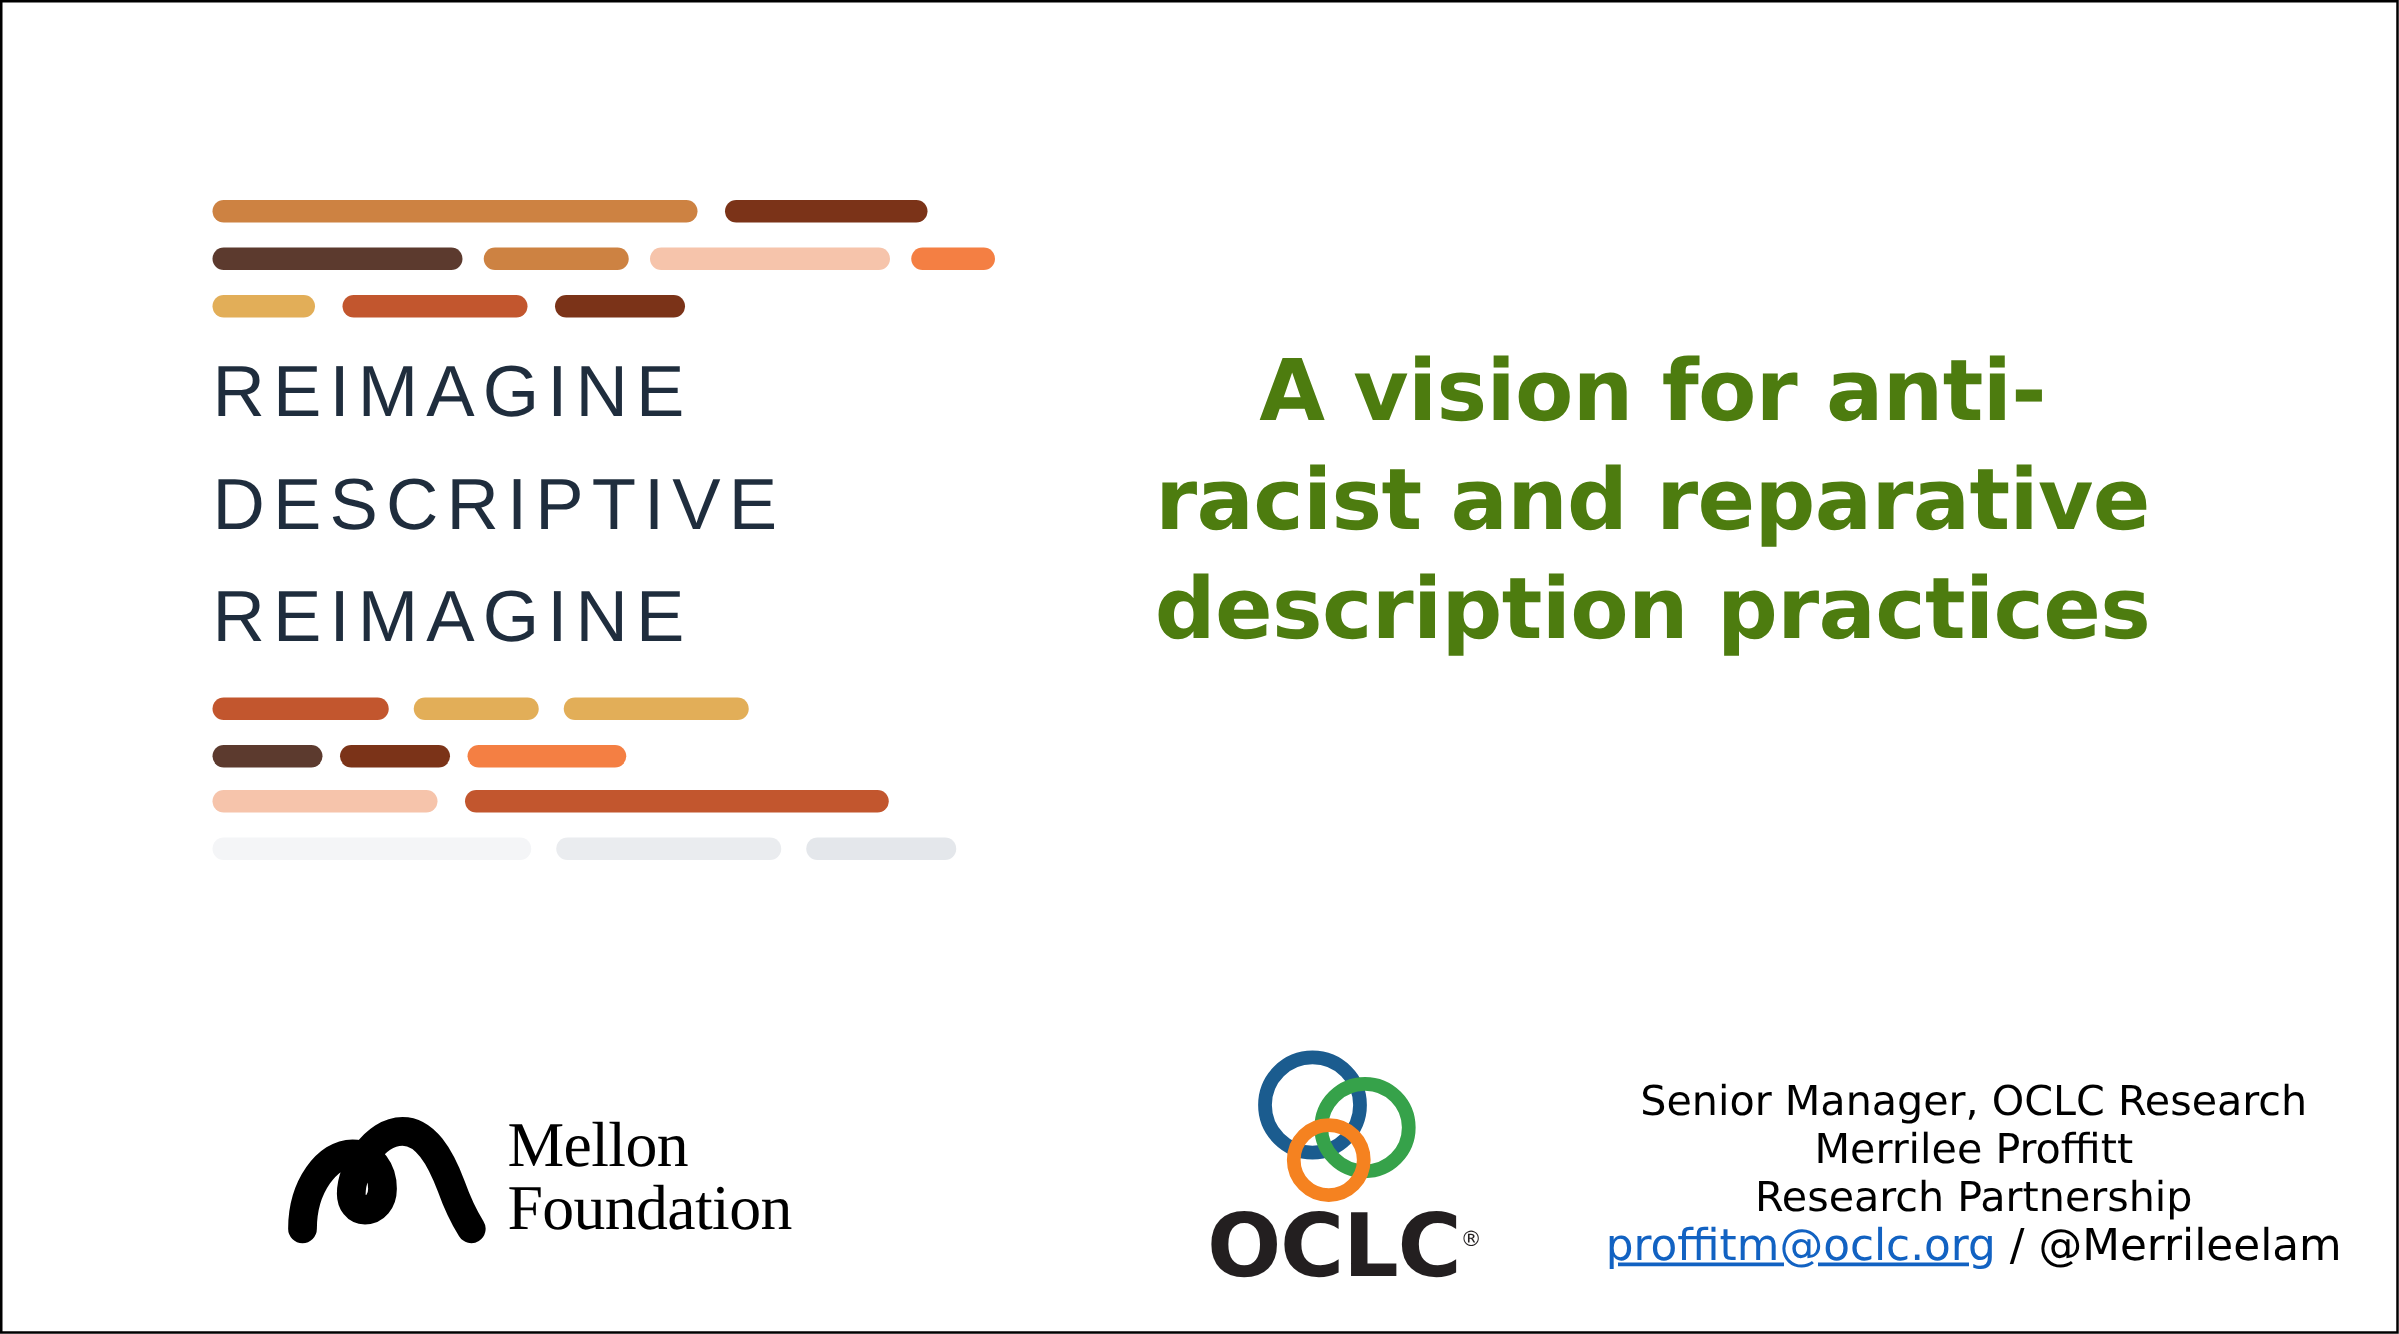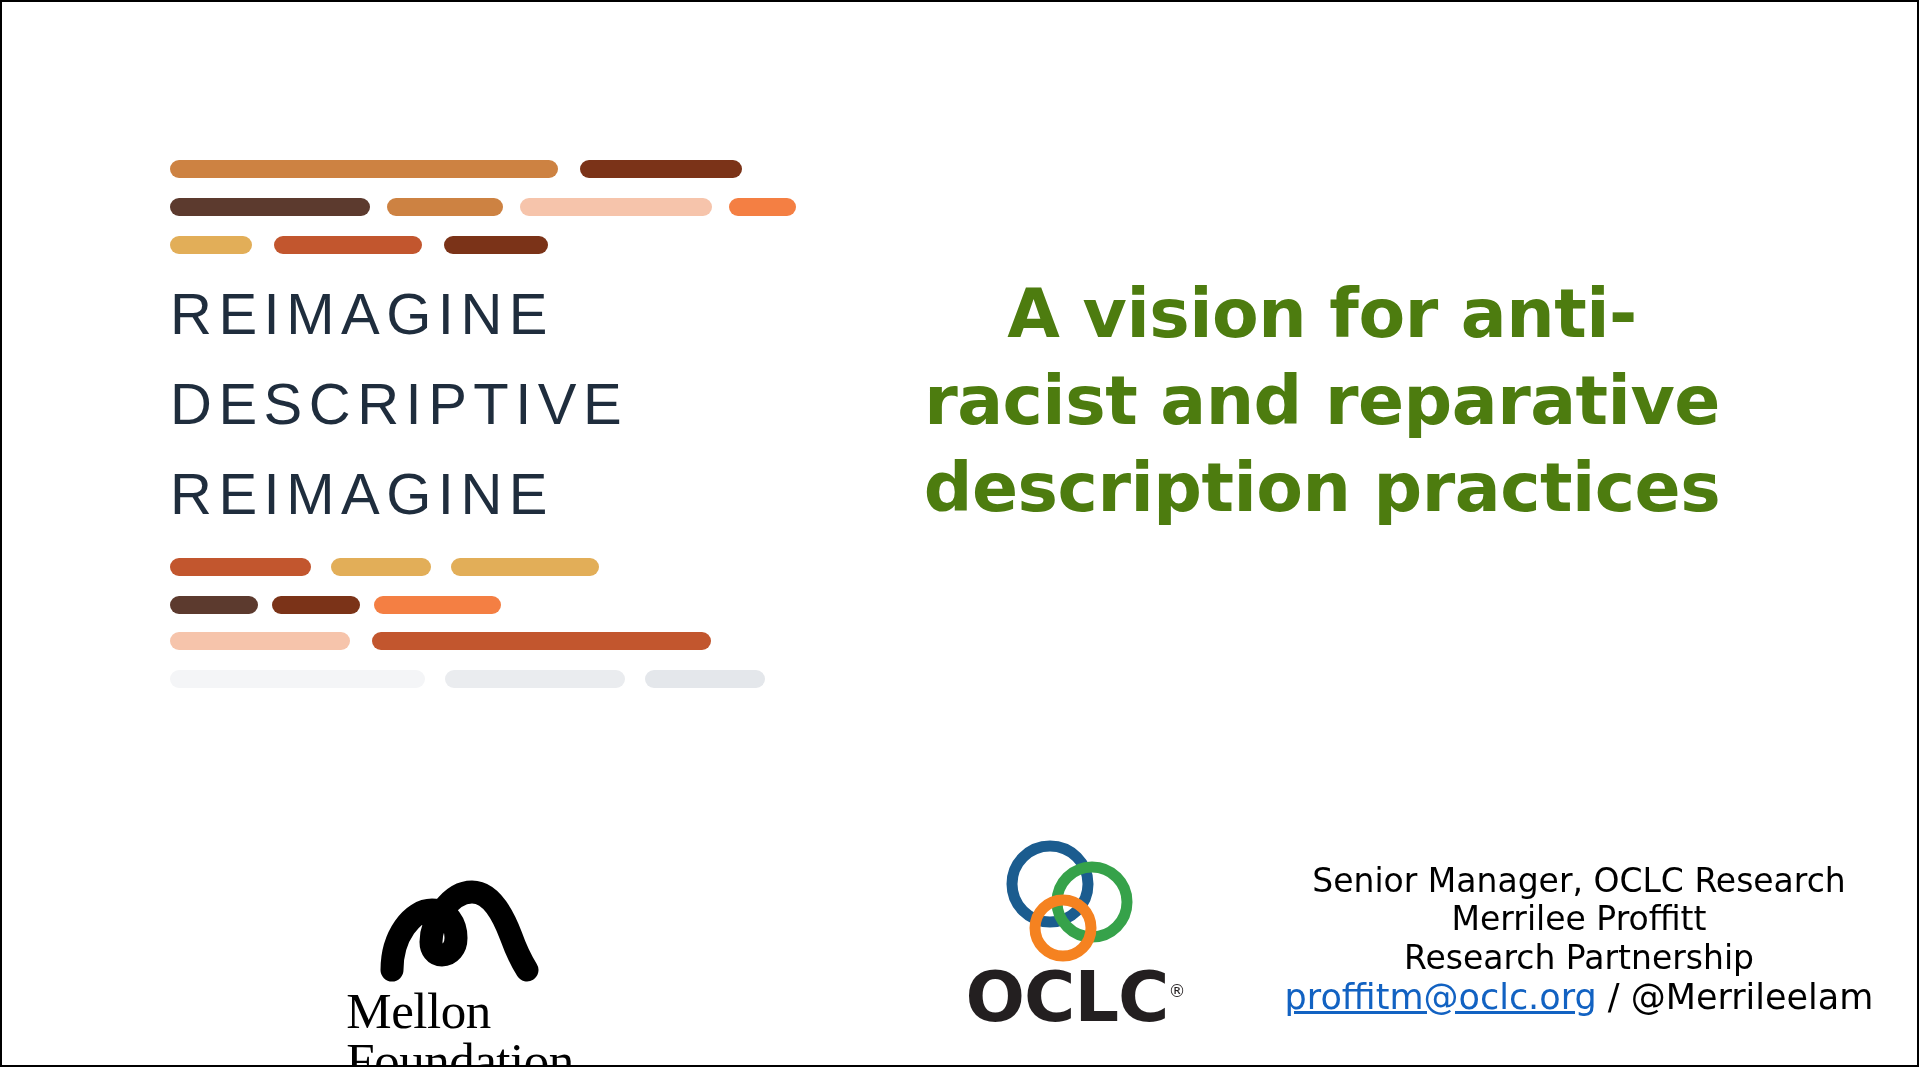--- a/index.html
+++ b/index.html
@@ -74,22 +74,21 @@
 
   
   #mellon-logo {
     position: absolute;
     left: 228px;
     top: 876px;
     width: 460px;
     height: 130px;
     display: flex;
     align-items: center;
-    gap: 4px;
-    flex-direction: column;
+    gap: 16px;
   }
   #mellon-mark { flex: none; }
   #mellon-wordmark {
     font-family: "Liberation Serif", serif;
     color: #000000;
     font-size: 51px;
     line-height: 0.98;
     letter-spacing: -0.5px;
   }
 

